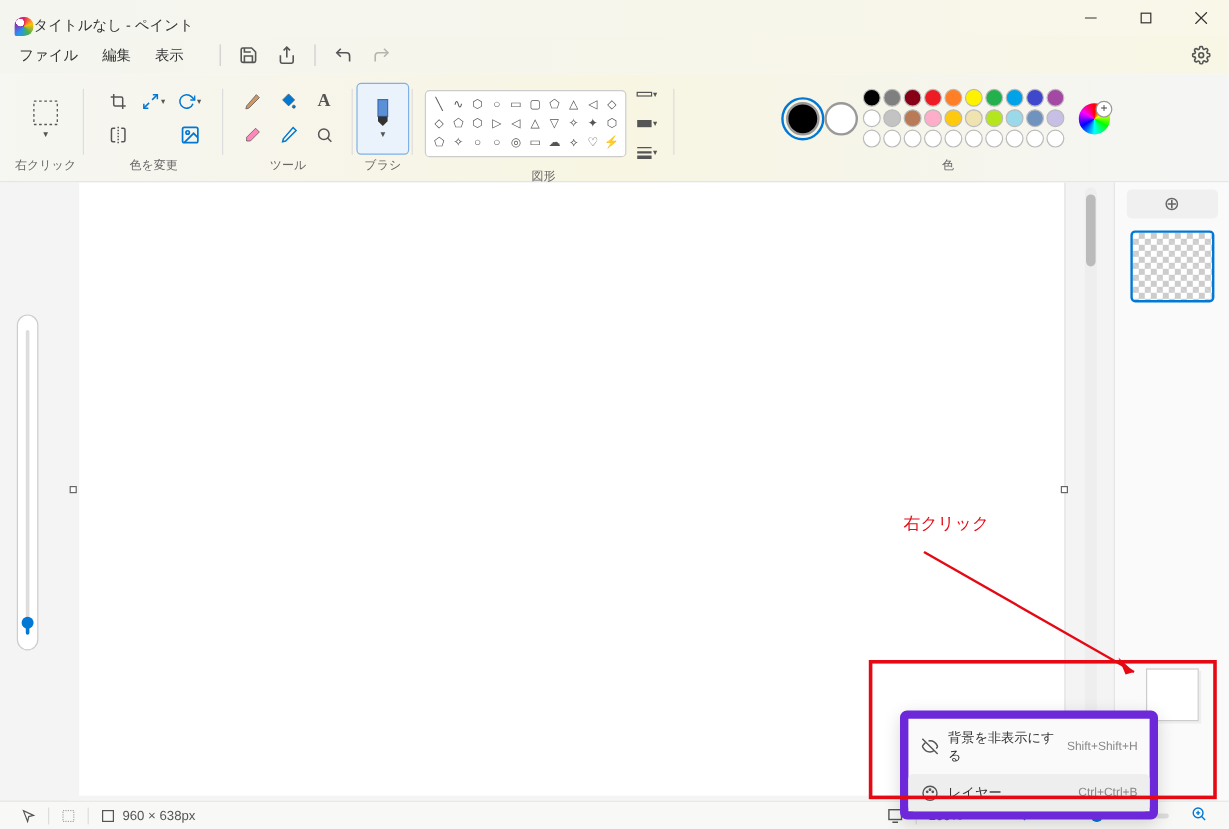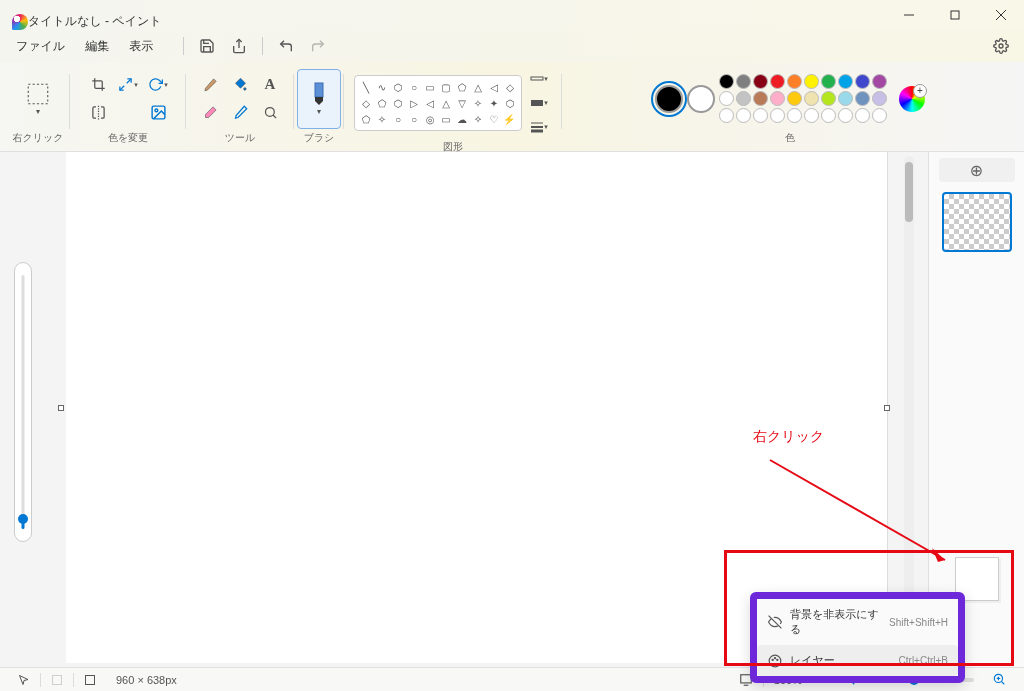--- a/index.html
+++ b/index.html
@@ -83,21 +83,21 @@
 .ctx-short { margin-left: auto; color: #888; font-size: 10px; }
 .ctx-icon { width: 15px; height: 15px; display: flex; align-items: center; justify-content: center; color: #555; flex-shrink: 0; }
 
 
 .annotation { position: absolute; left: 720px; top: 428px; color: #e50914; font-size: 14px; z-index: 30; pointer-events: none; margin-left: 33px; }
 .red-arrow { position: absolute; left: 760px; top: 450px; z-index: 29; pointer-events: none; }
 .red-box-2 { position: absolute; border: 3px solid #e50914; pointer-events: none; z-index: 25; }
 
 
 .status { height: 24px; display: flex; align-items: center; background: #f8f8f6; border-top: 1px solid #e0e0e0; font-size: 11px; color: #555; padding: 0 8px; }
-.status-sec { display: flex; gap: 20px; padding: 0 10px; }
+.status-sec { display: flex; gap: 6px; padding: 0 10px; }
 .status-spacer { flex: 1; }
 .status-divider { width: 1px; height: 14px; background: #ddd; }
 .zoom-ctrl { display: flex; align-items: center; gap: 18px; }
 .zbar { width: 100px; height: 4px; background: #ddd; position: relative; border-radius: 2px; }
 .zbar::before { content: ""; position: absolute; left: 0; width: 40%; height: 100%; background: #0078d4; border-radius: 2px; }
 .zdot { position: absolute; left: 40%; top: 50%; transform: translate(-50%,-50%); width: 10px; height: 10px; background: #0078d4; border-radius: 50%; }
 
 .paint-app-icon { width:16px; height:16px; background: radial-gradient(circle at 30% 30%, #fff, #fff 20%, transparent 21%), conic-gradient(#e91e63, #ffc107, #4caf50, #2196f3, #9c27b0, #e91e63); border-radius: 50% 50% 50% 10%; }
 </style>
 </head>

